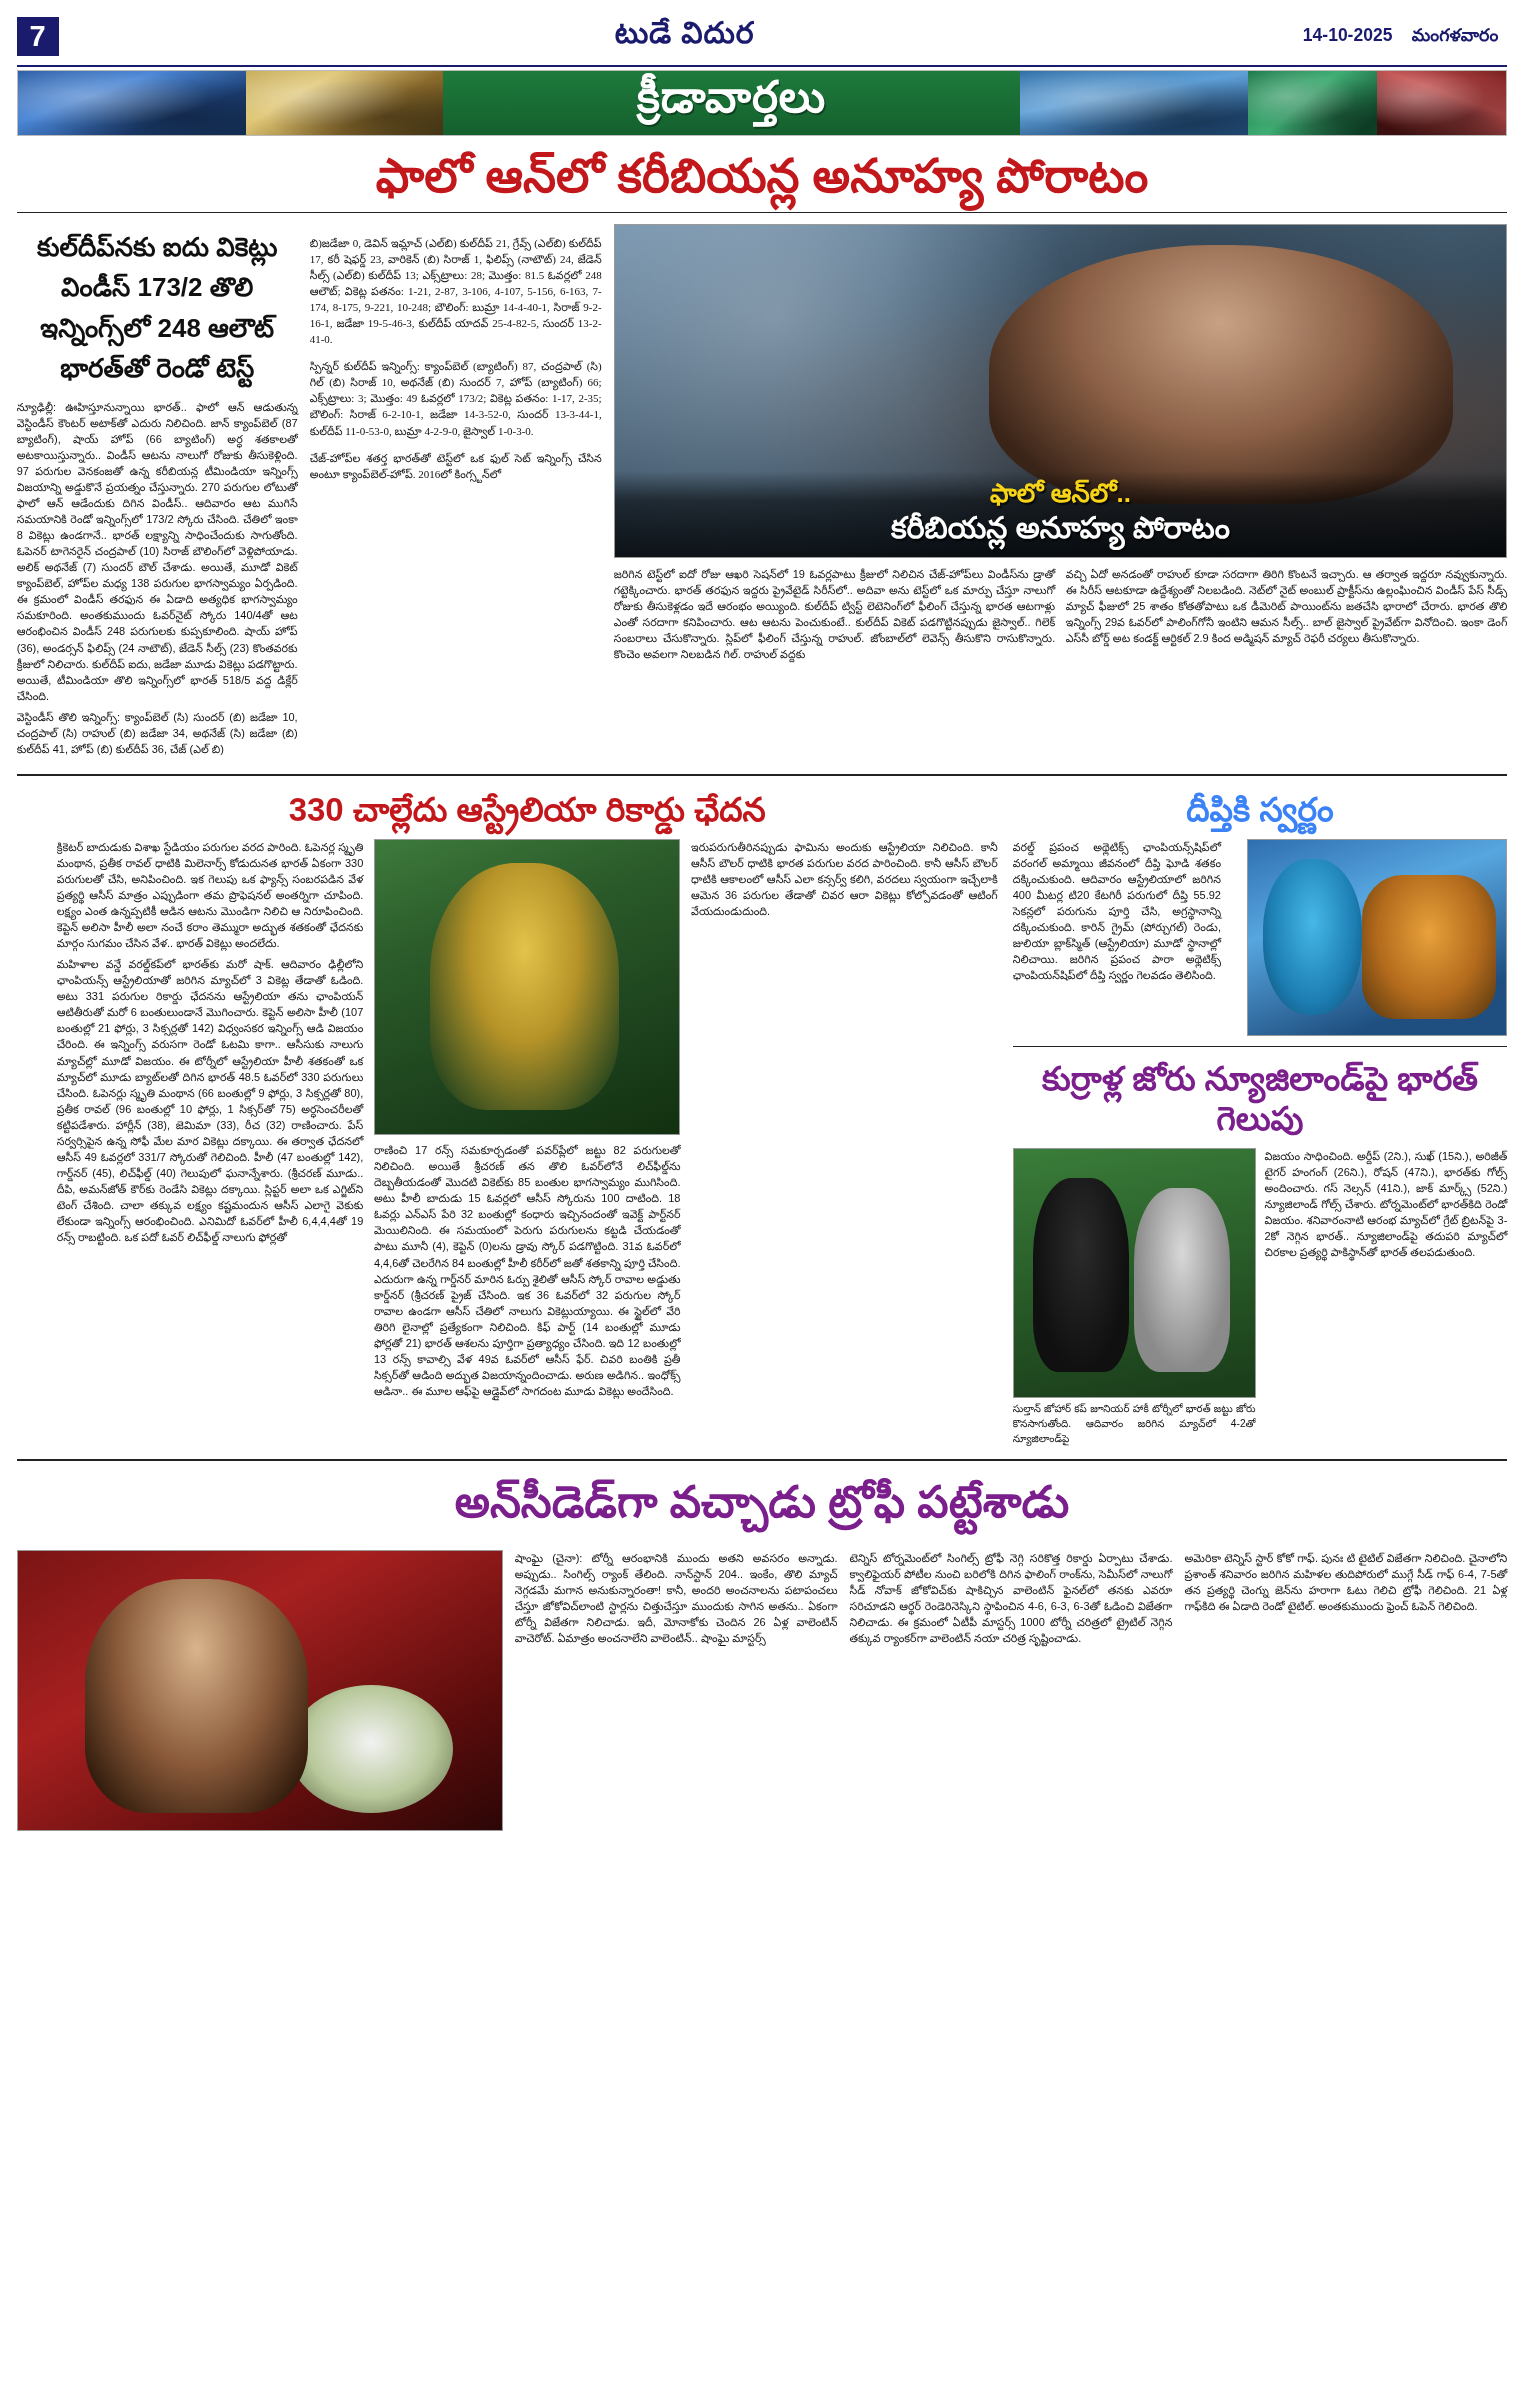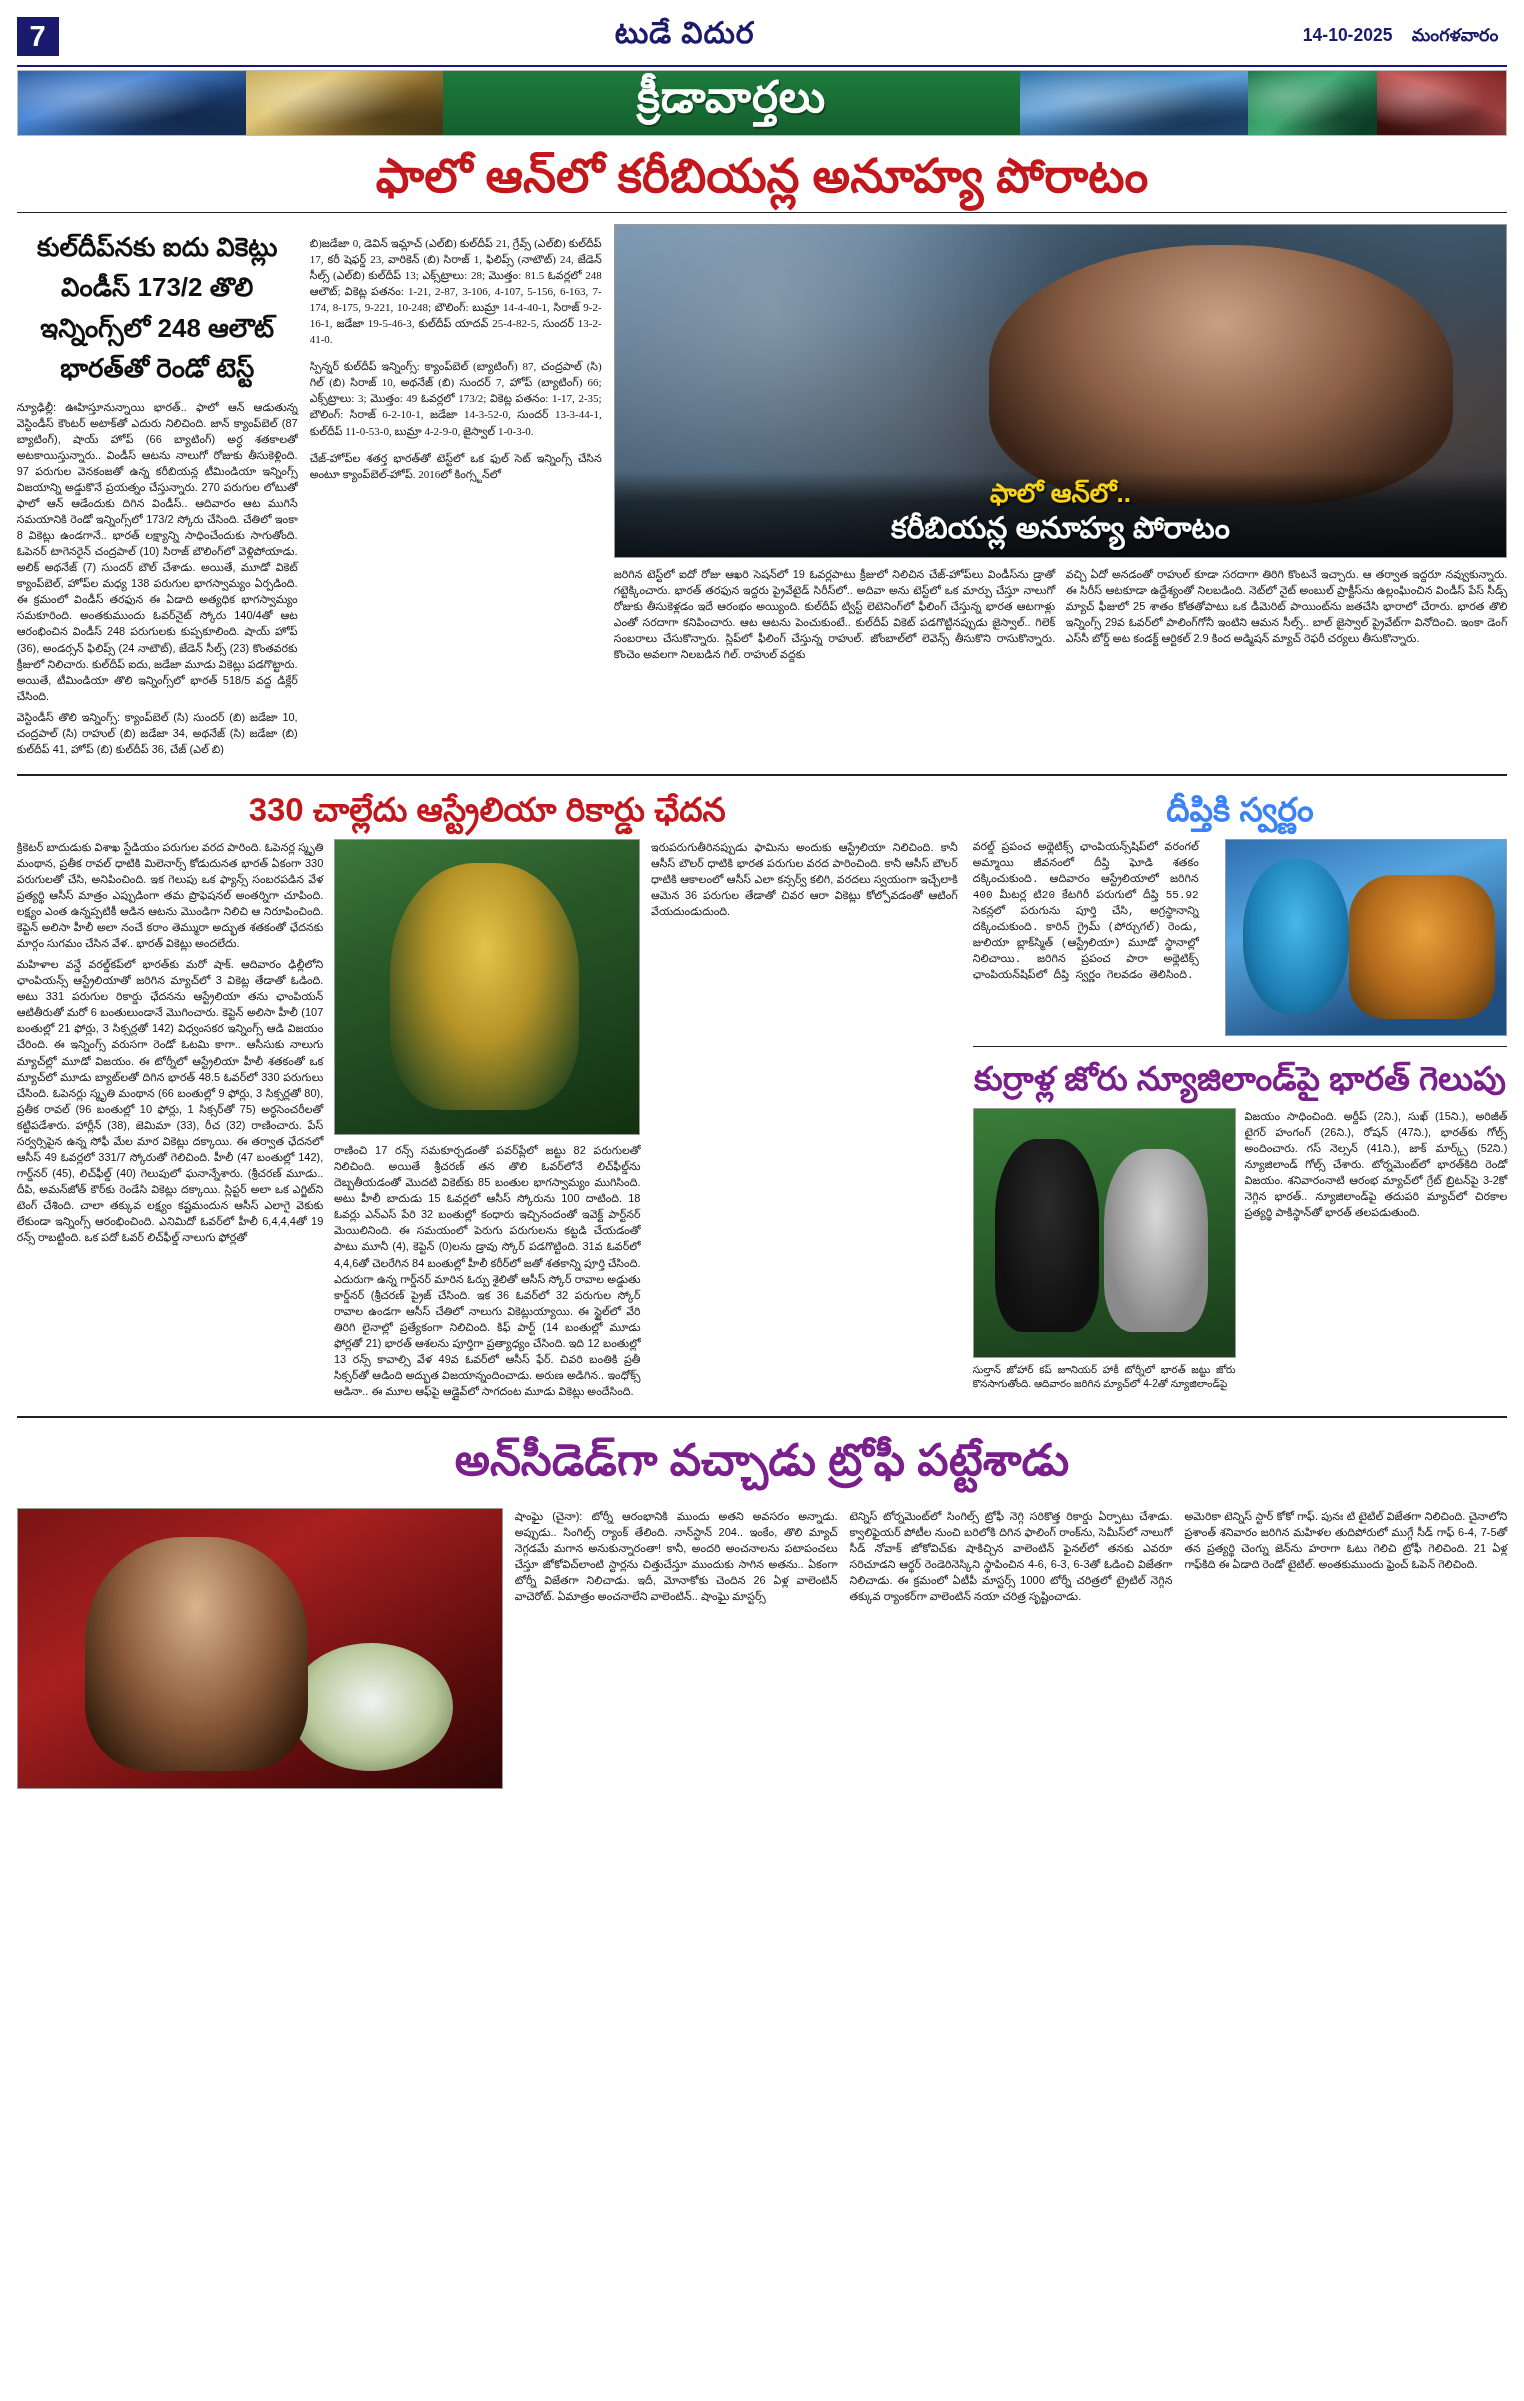--- a/index.html
+++ b/index.html
@@ -161,20 +161,21 @@
   }
 
   .hr-thin { border: none; border-top: 0.8px solid #222; margin: 10.6px 0 7.6px 0; }
   .hr-thick { border: none; border-top: 2.3px solid #222; margin: 12px 0 9px 0; }
 
   
   .mid-grid {
     display: grid;
     grid-template-columns: 941px 1fr;
     gap: 15px;
+    margin-left: 40px;
   }
   .sec-head {
     text-align: center;
     color: #c2181b;
     font-size: 33px;
     font-weight: bold;
     padding: 4.6px 0 9px 0;
     line-height: 1.2;
   }
   .sec-head.green { color: #3b82f6; }
@@ -339,21 +340,21 @@
           </div>
         </div>
         <div class="body-text">
           <p>ఇరుపరుగుతీరినప్పుడు ఫామిను అందుకు ఆస్ట్రేలియా నిలిచింది. కానీ ఆసీస్ బౌలర్ ధాటికి భారత పరుగుల వరద పారించింది. కానీ ఆసీస్ బౌలర్ ధాటికి ఆకాలంలో ఆసీస్ ఎలా కన్సర్వ్ కలిగి, వరదలు స్వయంగా ఇచ్చేలాకి ఆమెన 36 పరుగుల తేడాతో చివర ఆరా వికెట్లు కోల్పోవడంతో ఆటింగ్ వేయదుండుదుంది.</p>
         </div>
       </div>
     </div>
 
     <div>
       <div class="sec-head green">దీప్తికి స్వర్ణం</div>
-      <div style="display:grid;grid-template-columns:1fr 1.25fr;gap:26px;font-family:Liberation Mono, monospace;">
+      <div style="display:grid;grid-template-columns:1fr 1.25fr;gap:26px;">
         <div class="body-text">వరల్డ్ ప్రపంచ అథ్లెటిక్స్ ఛాంపియన్స్‌షిప్‌లో వరంగల్ అమ్మాయి జీవనంలో దీప్తి ఘోడి శతకం దక్కించుకుంది. ఆదివారం ఆస్ట్రేలియాలో జరిగిన 400 మీటర్ల టి20 కేటగిరీ పరుగులో దీప్తి 55.92 సెకన్లలో పరుగును పూర్తి చేసి, అగ్రస్థానాన్ని దక్కించుకుంది. కారిన్ గ్రైమ్ (పోర్చుగల్) రెండు, జులియా బ్లాక్‌స్మిత్ (ఆస్ట్రేలియా) మూడో స్థానాల్లో నిలిచాయి. జరిగిన ప్రపంచ పారా అథ్లెటిక్స్ ఛాంపియన్‌షిప్‌లో దీప్తి స్వర్ణం గెలవడం తెలిసింది.</div>
         <div class="photo-generic p-mascot"></div>
       </div>
 
       <hr class="hr-thin">
 
       <div class="sec-head purple">కుర్రాళ్ల జోరు న్యూజిలాండ్‌పై భారత్ గెలుపు</div>
       <div style="display:grid;grid-template-columns:1fr 1fr;gap:9px;">
         <div>
           <div class="photo-generic p-hockey"></div>

